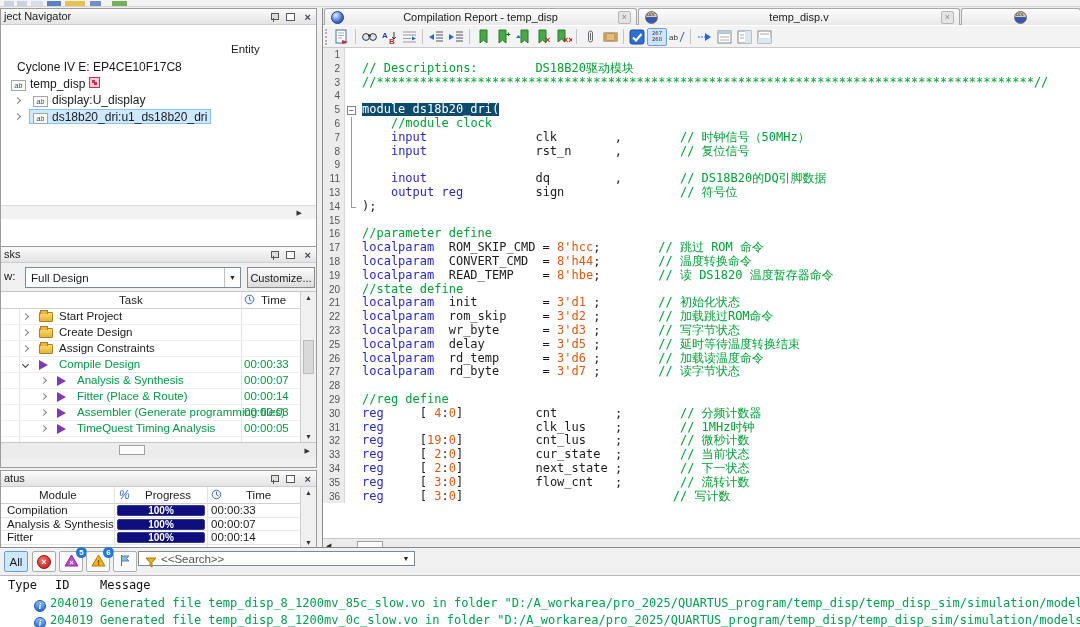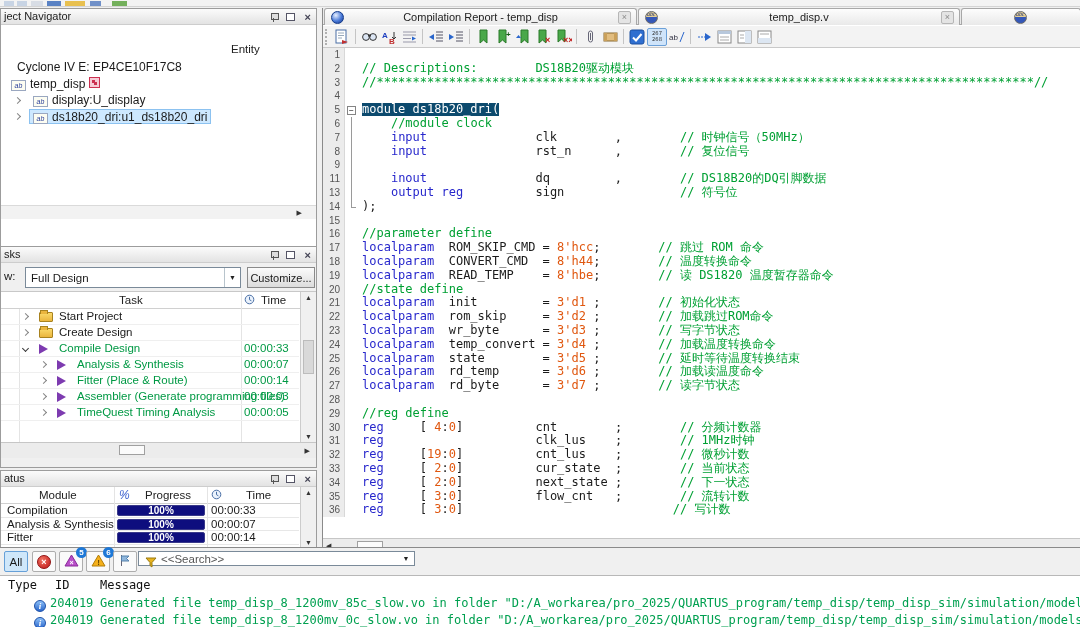--- a/index.html
+++ b/index.html
@@ -244,20 +244,25 @@
           <span class="chev" style="position: absolute; top: 5px; left: 22px;"></span>
           <span style="position: absolute; top: 3px; left: 38px;"><i class="g-folder"></i></span>
           <span class="lbl" style="left: 58px;">Start Project</span>
         </div>
         <div class="taskrow">
           <span class="chev" style="position: absolute; top: 5px; left: 22px;"></span>
           <span style="position: absolute; top: 3px; left: 38px;"><i class="g-folder"></i></span>
           <span class="lbl" style="left: 58px;">Create Design</span>
         </div>
         <div class="taskrow">
+          <span class="chev" style="position: absolute; top: 5px; left: 22px;"></span>
+          <span style="position: absolute; top: 3px; left: 38px;"><i class="g-folder"></i></span>
+          <span class="lbl" style="left: 58px;">Assign Constraints</span>
+        </div>
+        <div class="taskrow">
           <span class="chev open" style="position: absolute; top: 5px; left: 22px;"></span>
           <span style="position: absolute; top: 3px; left: 38px;"><i class="g-play"></i></span>
           <span class="lbl green" style="left: 58px;">Compile Design</span>
           <span class="tme green">00:00:33</span>
         </div>
         <div class="taskrow">
           <span class="chev" style="position: absolute; top: 5px; left: 40px;"></span>
           <span style="position: absolute; top: 3px; left: 56px;"><i class="g-play"></i></span>
           <span class="lbl green" style="left: 76px;">Analysis &amp; Synthesis</span>
           <span class="tme green">00:00:07</span>
@@ -613,28 +618,23 @@
         <span class="ln">22</span>
         <span class="fold"></span>
         <span class="ct"><span class="tk">localparam</span><span class="tp">  rom_skip     = </span><span class="tn">3'd2</span><span class="tp"> ;        </span><span class="tc">// 加载跳过ROM命令</span></span>
       </div>
       <div class="crow">
         <span class="ln">23</span>
         <span class="fold"></span>
         <span class="ct"><span class="tk">localparam</span><span class="tp">  wr_byte      = </span><span class="tn">3'd3</span><span class="tp"> ;        </span><span class="tc">// 写字节状态</span></span>
       </div>
       <div class="crow">
-        <span class="ln">24</span>
-        <span class="fold"></span>
-        <span class="ct"><span class="tk">localparam</span><span class="tp">  temp_convert = </span><span class="tn">3'd4</span><span class="tp"> ;        </span><span class="tc">// 加载温度转换命令</span></span>
-      </div>
-      <div class="crow">
         <span class="ln">25</span>
         <span class="fold"></span>
-        <span class="ct"><span class="tk">localparam</span><span class="tp">  state        = </span><span class="tn">3'd5</span><span class="tp"> ;        </span><span class="tc">// 延时等待温度转换结束</span></span>
+        <span class="ct"><span class="tk">localparam</span><span class="tp">  delay        = </span><span class="tn">3'd5</span><span class="tp"> ;        </span><span class="tc">// 延时等待温度转换结束</span></span>
       </div>
       <div class="crow">
         <span class="ln">26</span>
         <span class="fold"></span>
         <span class="ct"><span class="tk">localparam</span><span class="tp">  rd_temp      = </span><span class="tn">3'd6</span><span class="tp"> ;        </span><span class="tc">// 加载读温度命令</span></span>
       </div>
       <div class="crow">
         <span class="ln">27</span>
         <span class="fold"></span>
         <span class="ct"><span class="tk">localparam</span><span class="tp">  rd_byte      = </span><span class="tn">3'd7</span><span class="tp"> ;        </span><span class="tc">// 读字节状态</span></span>

